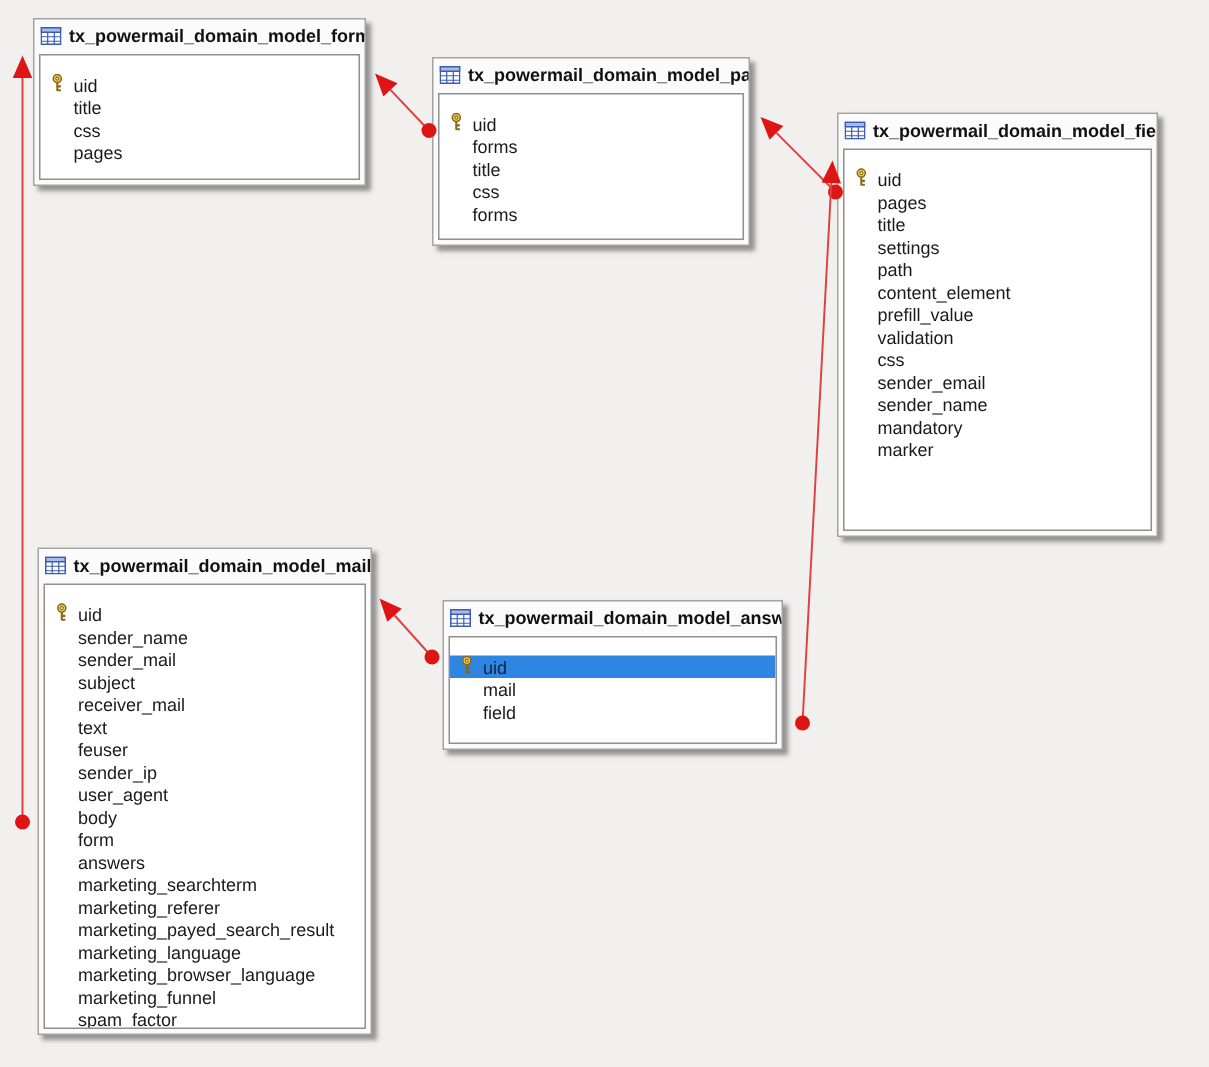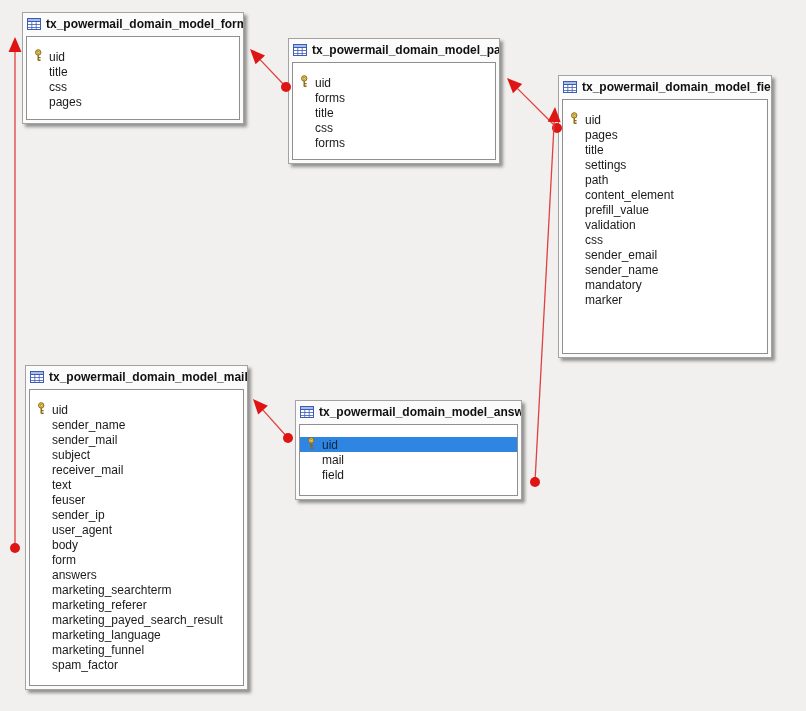--- a/index.html
+++ b/index.html
@@ -554,20 +554,32 @@
           <div class="row">
     <span class="keycell">
       <span class="key" style="visibility: hidden;">
         <svg width="11" height="13" viewBox="0 0 11 13">
           <circle cx="4.2" cy="3.4" r="2.7" fill="#f2c94c" stroke="#8a6914"></circle>
           <circle cx="4.2" cy="3.4" r="1" fill="#ffffff" stroke="#8a6914" stroke-width="0.7"></circle>
           <path d="M4.2 6.1 L4.2 11.6 M4.2 8.6 L6.6 8.6 M4.2 11.2 L6.6 11.2" stroke="#8a6914" stroke-width="1.4" fill="none"></path>
         </svg>
       </span>
     </span>
+    <span class="fname">marketing_browser_language</span>
+  </div>
+          <div class="row">
+    <span class="keycell">
+      <span class="key" style="visibility: hidden;">
+        <svg width="11" height="13" viewBox="0 0 11 13">
+          <circle cx="4.2" cy="3.4" r="2.7" fill="#f2c94c" stroke="#8a6914"></circle>
+          <circle cx="4.2" cy="3.4" r="1" fill="#ffffff" stroke="#8a6914" stroke-width="0.7"></circle>
+          <path d="M4.2 6.1 L4.2 11.6 M4.2 8.6 L6.6 8.6 M4.2 11.2 L6.6 11.2" stroke="#8a6914" stroke-width="1.4" fill="none"></path>
+        </svg>
+      </span>
+    </span>
     <span class="fname">marketing_funnel</span>
   </div>
           <div class="row">
     <span class="keycell">
       <span class="key" style="visibility: hidden;">
         <svg width="11" height="13" viewBox="0 0 11 13">
           <circle cx="4.2" cy="3.4" r="2.7" fill="#f2c94c" stroke="#8a6914"></circle>
           <circle cx="4.2" cy="3.4" r="1" fill="#ffffff" stroke="#8a6914" stroke-width="0.7"></circle>
           <path d="M4.2 6.1 L4.2 11.6 M4.2 8.6 L6.6 8.6 M4.2 11.2 L6.6 11.2" stroke="#8a6914" stroke-width="1.4" fill="none"></path>
         </svg>

